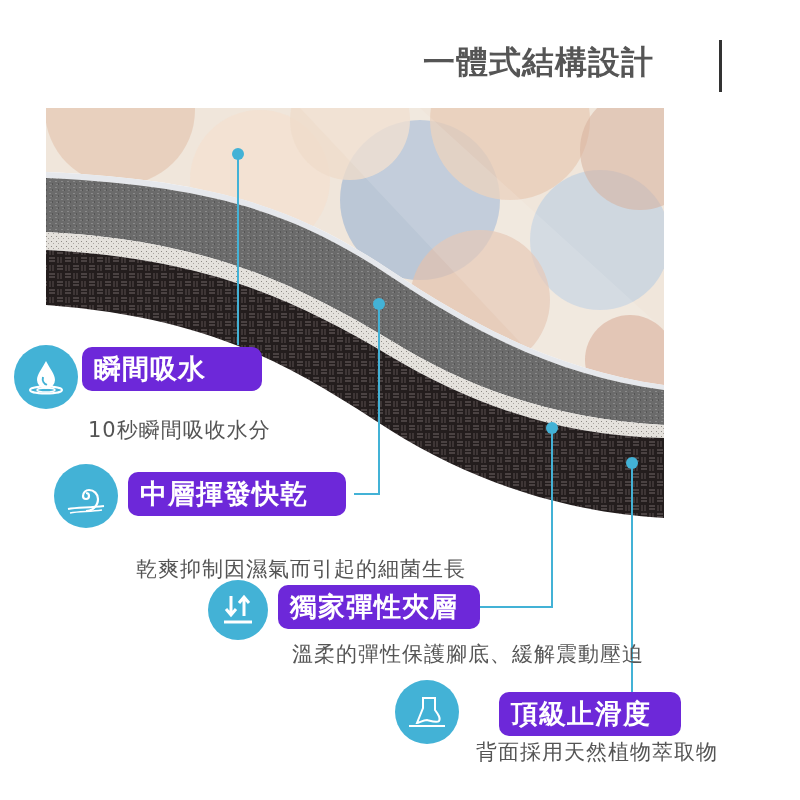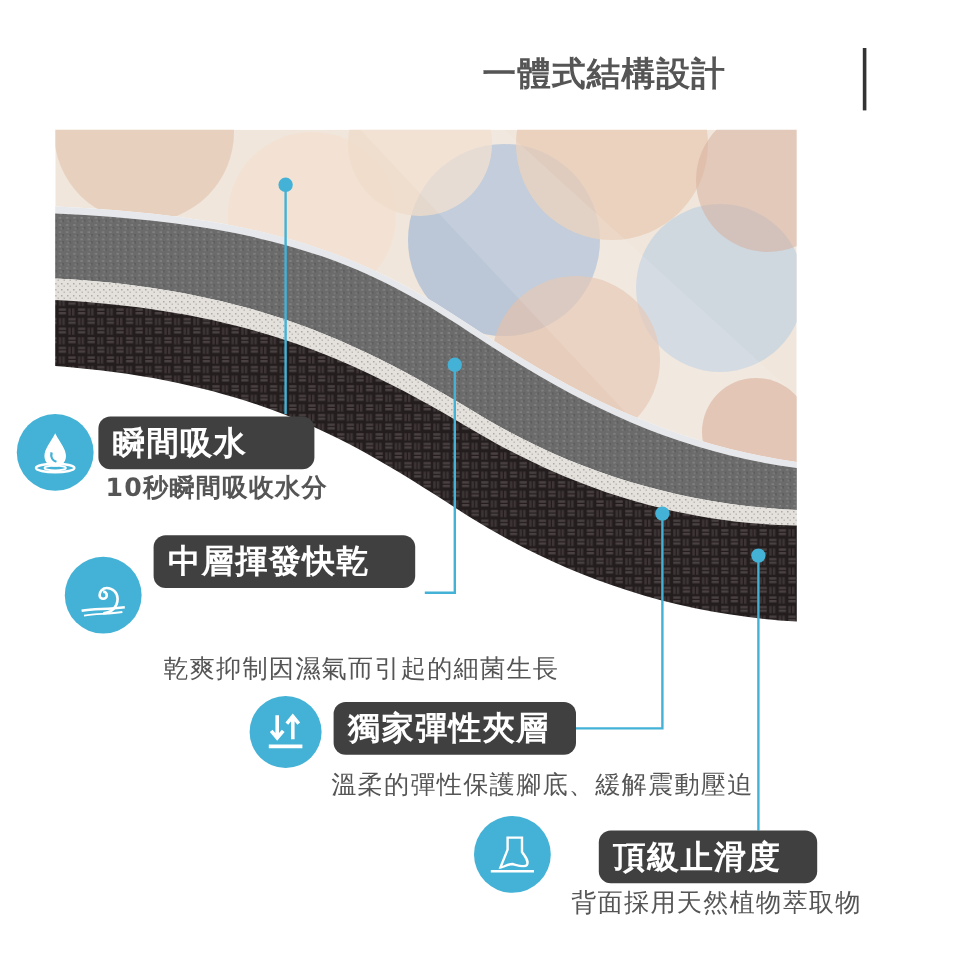--- a/index.html
+++ b/index.html
@@ -1,35 +1,35 @@
 <!DOCTYPE html>
 <html><head>
   <meta charset="utf-8">
   <style>
     * { box-sizing: border-box; margin: 0; padding: 0; }
     html, body { width: 800px; height: 800px; background: #ffffff; overflow: hidden; }
     body { position: relative; font-family: "DejaVu Sans", "Liberation Sans", sans-serif; }
 
     .title {
-      position: absolute; left: 402px; top: 40px;
-      font-size: 28px; font-weight: bold; color: #555555; letter-spacing: 1px;
+      position: absolute; left: 423px; top: 40px;
+      font-size: 32px; font-weight: bold; color: #555555; letter-spacing: 1px;
       line-height: 44px;
     }
     .title-bar {
       position: absolute; left: 719px; top: 40px; width: 3px; height: 52px; background: #333333;
     }
 
     .mat { position: absolute; left: 0; top: 0; width: 800px; height: 800px; }
 
     .callout-icon {
       position: absolute; border-radius: 50%; background: #43b2d6;
       display: flex; align-items: center; justify-content: center;
     }
     .pill {
-      position: absolute; background: #404040; color: #ffffff;
+      position: absolute; background: #6d28d9; color: #ffffff;
       border-radius: 10px; font-weight: bold; font-size: 27px;
       display: flex; align-items: center; padding: 0 12px; height: 44px;
       letter-spacing: 1px; white-space: nowrap;
     }
     .desc {
       position: absolute; color: #555555; font-size: 21px; white-space: nowrap; letter-spacing: 1px;
     }
   </style>
 </head>
 <body>
@@ -104,41 +104,41 @@
 
 <div class="callout-icon" style="left:14px;top:345px;width:64px;height:64px;">
   <svg width="44" height="44" viewBox="0 0 44 44">
     <path d="M22 6 C18 14 13 19 13 25 A9 9 0 0 0 31 25 C31 19 26 14 22 6 Z" fill="#ffffff"></path>
     <path d="M19 22 C18 26 20 29 23 30" stroke="#43b2d6" stroke-width="2" fill="none"></path>
     <ellipse cx="22" cy="35" rx="16" ry="3.5" stroke="#ffffff" stroke-width="2" fill="none"></ellipse>
     <ellipse cx="22" cy="35" rx="9" ry="2" stroke="#ffffff" stroke-width="1.5" fill="none"></ellipse>
   </svg>
 </div>
 <div class="pill" style="left:82px;top:347px;width:180px;">瞬間吸水</div>
-<div class="desc" style="left:88px;top:392px;font-weight:bold;">10秒瞬間吸收水分</div>
+<div class="desc" style="left:88px;top:416px;">10秒瞬間吸收水分</div>
 
 <div class="callout-icon" style="left:54px;top:464px;width:64px;height:64px;">
   <svg width="44" height="44" viewBox="0 0 44 44">
     <path d="M22 22 m0 -3 a3 3 0 1 1 -3 3 a6 6 0 0 1 6 -6 a9 9 0 0 1 9 9 a12 12 0 0 1 -12 12" stroke="#ffffff" stroke-width="2.2" fill="none"></path>
     <path d="M4 35 C14 33 24 34 40 32" stroke="#ffffff" stroke-width="2" fill="none"></path>
     <path d="M6 39 C16 37 26 38 38 36" stroke="#ffffff" stroke-width="1.5" fill="none"></path>
   </svg>
 </div>
-<div class="pill" style="left:128px;top:446px;width:218px;">中層揮發快乾</div>
-<div class="desc" style="left:136px;top:543px;">乾爽抑制因濕氣而引起的細菌生長</div>
+<div class="pill" style="left:128px;top:472px;width:218px;">中層揮發快乾</div>
+<div class="desc" style="left:136px;top:555px;">乾爽抑制因濕氣而引起的細菌生長</div>
 
 <div class="callout-icon" style="left:208px;top:580px;width:60px;height:60px;">
   <svg width="40" height="40" viewBox="0 0 40 40">
     <path d="M13 6 L13 24 M8 19 L13 25 L18 19" stroke="#ffffff" stroke-width="3" fill="none"></path>
     <path d="M26 26 L26 8 M21 13 L26 7 L31 13" stroke="#ffffff" stroke-width="3" fill="none"></path>
     <line x1="6" y1="32" x2="34" y2="32" stroke="#ffffff" stroke-width="3"></line>
   </svg>
 </div>
 <div class="pill" style="left:278px;top:585px;width:202px;">獨家彈性夾層</div>
-<div class="desc" style="left:276px;top:640px;">溫柔的彈性保護腳底、緩解震動壓迫</div>
+<div class="desc" style="left:292px;top:640px;">溫柔的彈性保護腳底、緩解震動壓迫</div>
 
 <div class="callout-icon" style="left:395px;top:680px;width:64px;height:64px;">
   <svg width="44" height="44" viewBox="0 0 44 44">
     <path d="M18 8 L30 8 L30 20 C33 24 36 28 34 31 C32 33 26 31 22 30 C18 30 14 33 12 33 L18 18 Z" stroke="#ffffff" stroke-width="2" fill="none"></path>
     <line x1="4" y1="36" x2="40" y2="36" stroke="#ffffff" stroke-width="2"></line>
   </svg>
 </div>
 <div class="pill" style="left:466px;top:692px;width:182px;margin-left:33px;">頂級止滑度</div>
 <div class="desc" style="left:476px;top:738px;font-family:Liberation Serif, serif;">背面採用天然植物萃取物</div>
 

